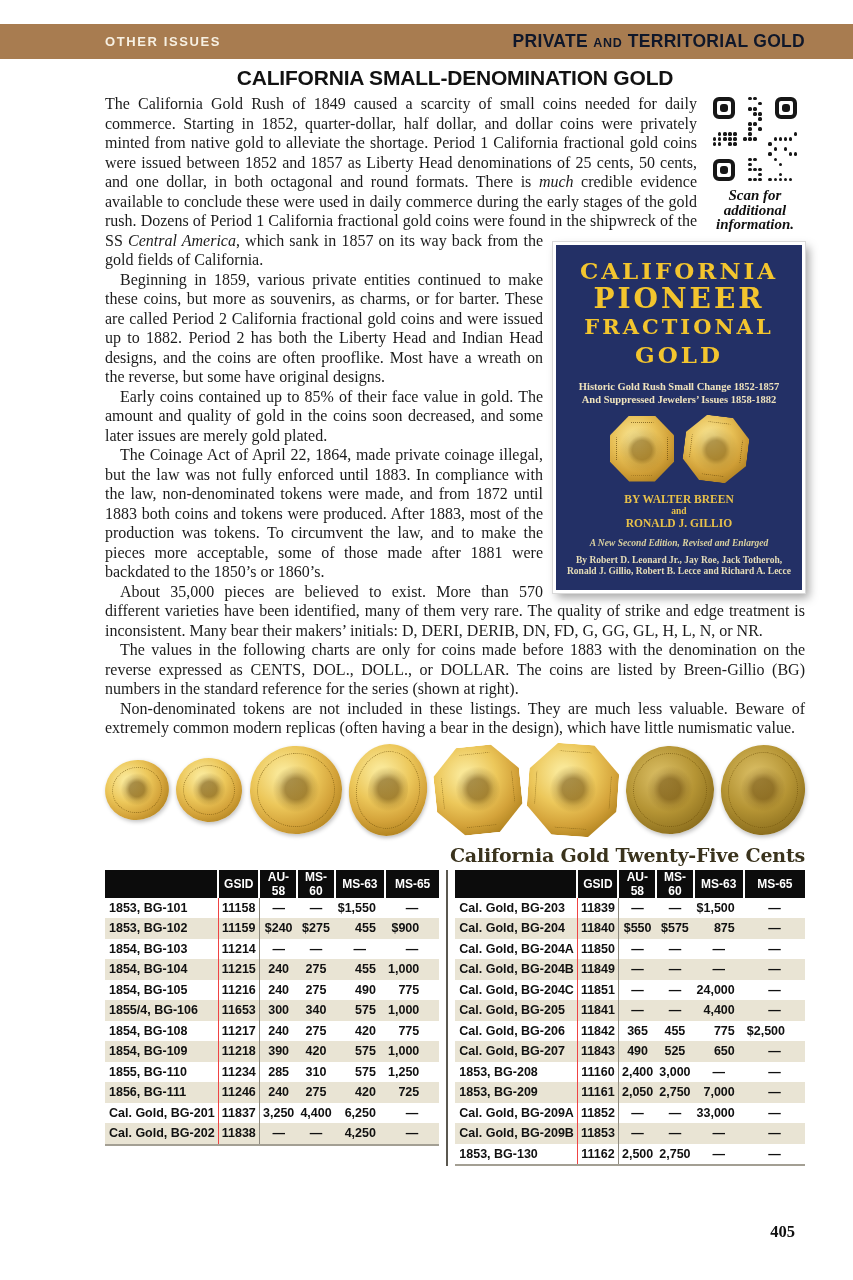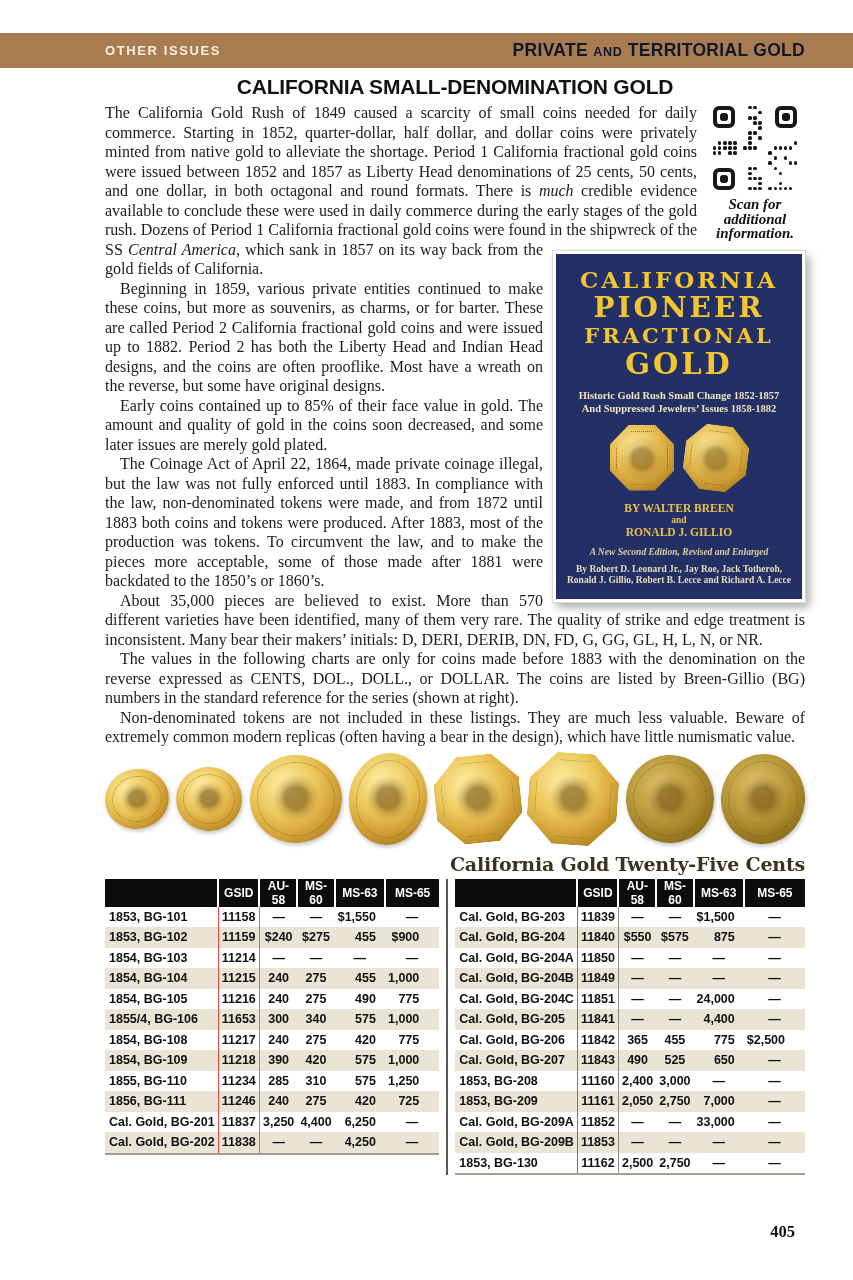--- a/index.html
+++ b/index.html
@@ -2,21 +2,21 @@
 <html><head>
 <meta charset="utf-8">
 <style>
   html,body{margin:0;padding:0;}
   body{
     position:relative; width:853px; height:1280px; overflow:hidden;
     background:#ffffff; font-family:"Liberation Serif", serif;
   }
   
   .band{
-    margin-top:33px; height:35px; background:#a87c50;
+    margin-top:24px; height:35px; background:#a87c50;
     display:flex; justify-content:space-between; align-items:center;
     padding:0 48px 0 105px; box-sizing:border-box;
   }
   .band-left{
     font-family:"Liberation Sans", sans-serif; font-weight:600; font-size:13px;
     letter-spacing:1.6px; color:#f7f0e2;
   }
   .band-right{
     font-family:Liberation Sans, sans-serif; font-weight:800; font-size:17.5px;
     letter-spacing:.3px; color:#0f172a;
@@ -45,21 +45,21 @@
   .cover-box{ float:right; clear:right; width:252px; margin:6px 0 6px 10px; }
   .cover{
     background:#233066; border:3px solid #ffffff; outline:1px solid #d9d9d9;
     box-shadow:4px 5px 9px rgba(0,0,0,.35);
     padding:13px 6px 12px; text-align:center; color:#efe3bd;
   }
   .cover .ctl{ font-family:"DejaVu Serif", serif; font-weight:700; color:#f3c52e; letter-spacing:3px; }
   .cover .l1{ font-size:23px; line-height:26px; }
   .cover .l2{ font-size:28px; line-height:30px; }
   .cover .l3{ font-size:21px; line-height:25px; }
-  .cover .l4{ font-size:29px; line-height:32px; }
+  .cover .l4{ font-size:23px; line-height:32px; }
   .cover-sub{ margin-top:9px; font-family:"Liberation Serif", serif; font-weight:700; font-size:10.5px; line-height:13px; color:#efe3bd; }
   .cover-coins{ margin-top:8px; height:70px; display:flex; justify-content:center; gap:10px; align-items:center; }
   .ccoin{
     width:64px; height:66px;
     clip-path:polygon(30% 0,70% 0,100% 30%,100% 70%,70% 100%,30% 100%,0 70%,0 30%);
     background:radial-gradient(circle at 38% 32%, #f6e08b 8%, #e7bf55 38%, #cf9e36 62%, #a3761b 90%);
     position:relative;
   }
   .ccoin .cc-in{
     position:absolute; inset:6px;

